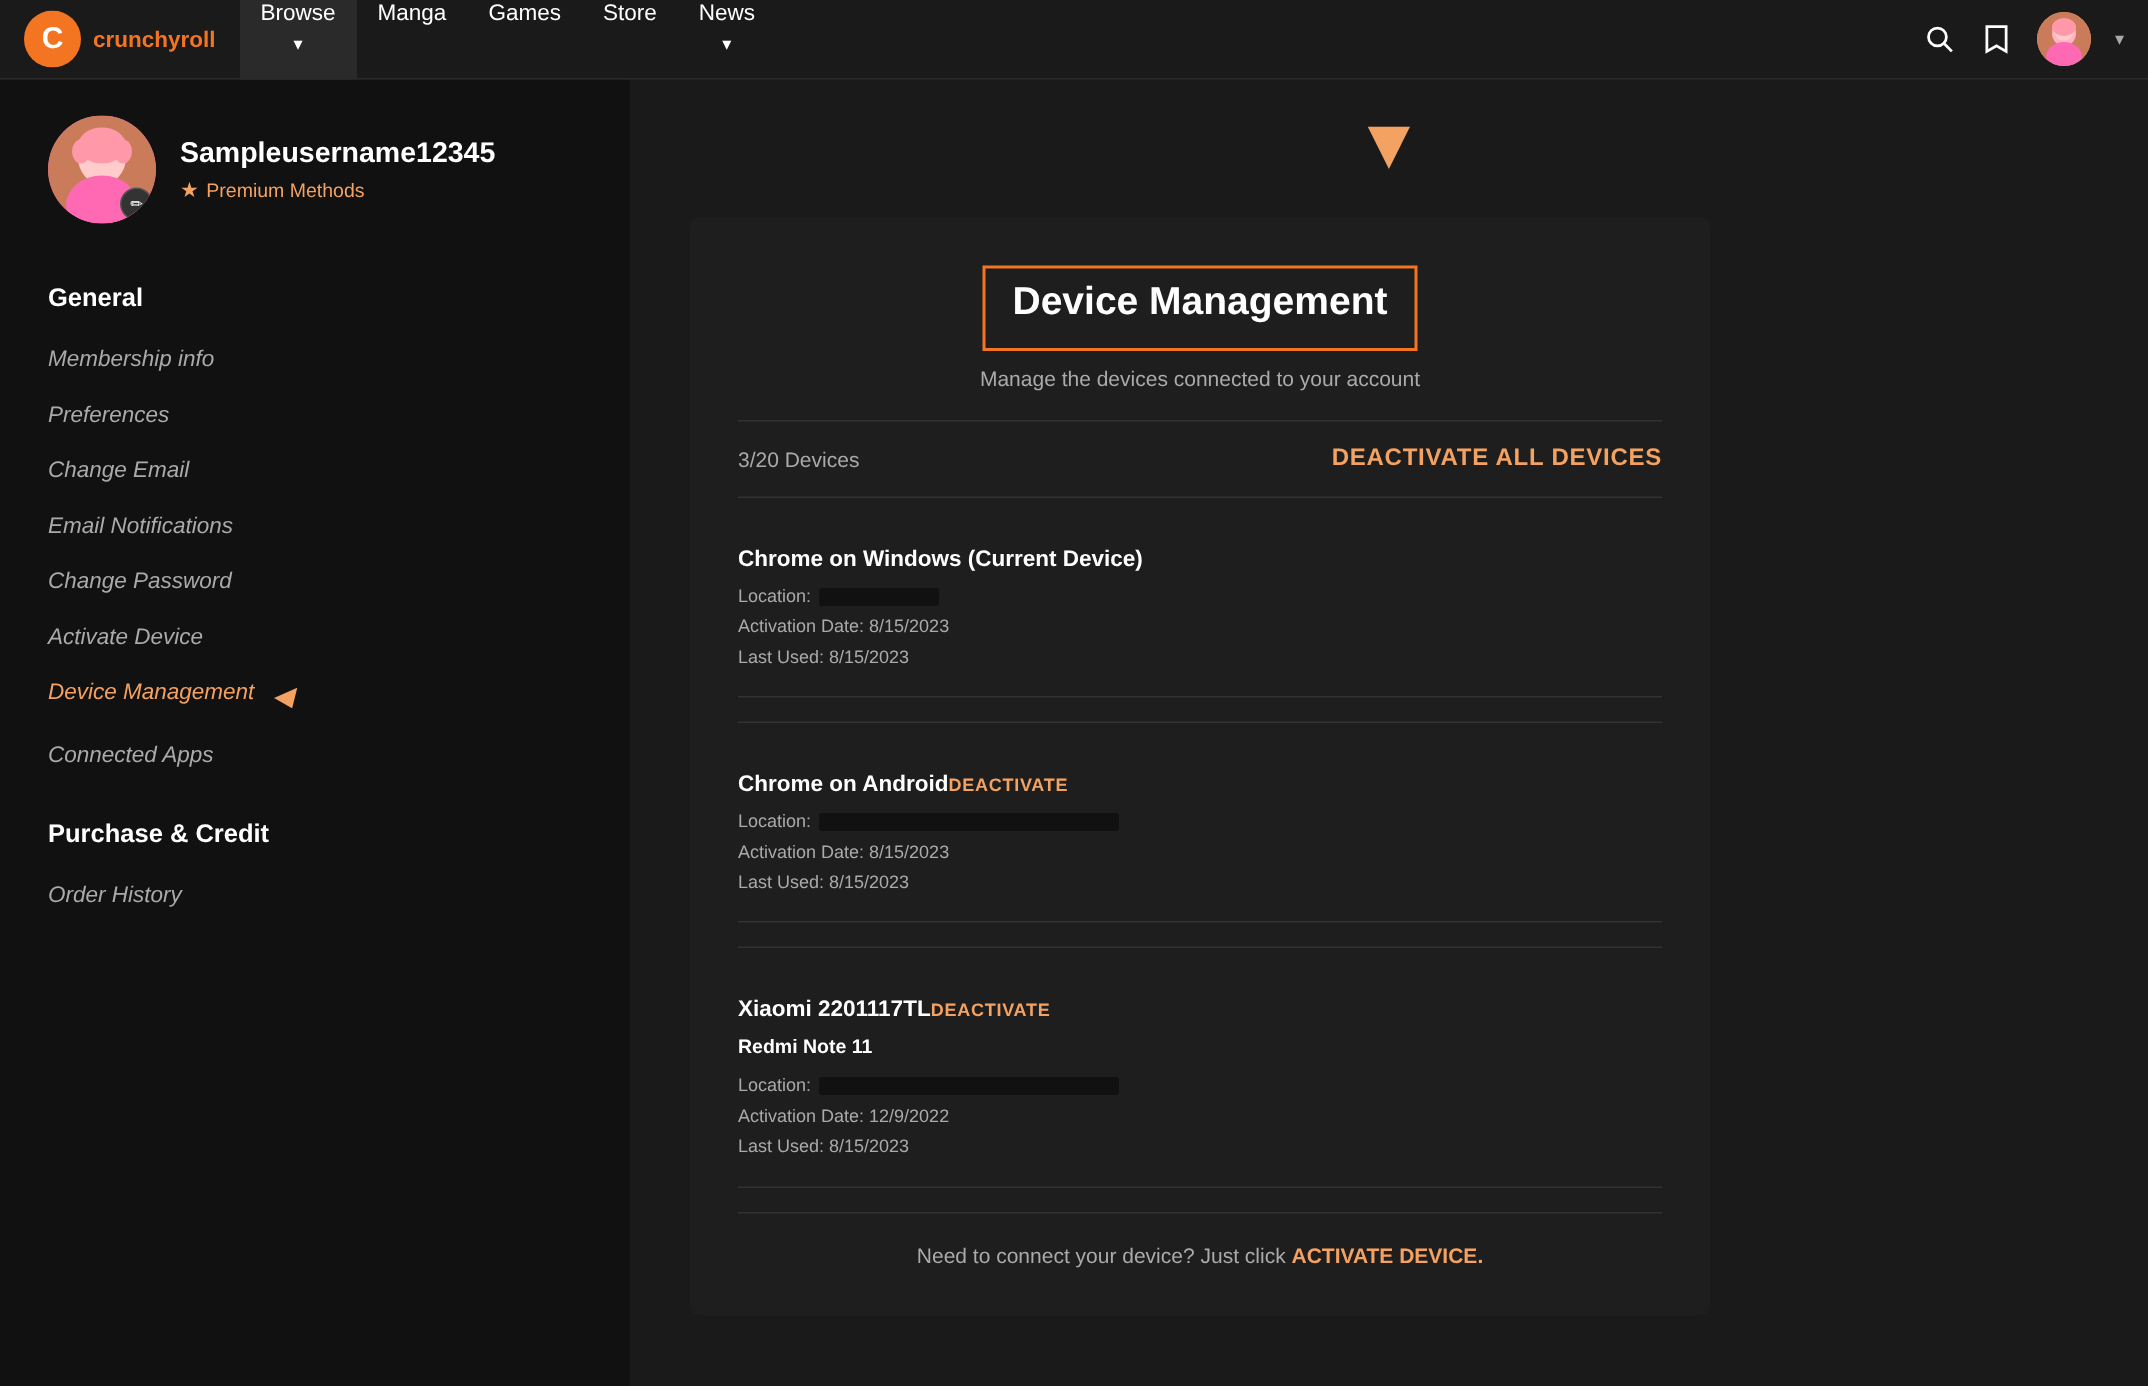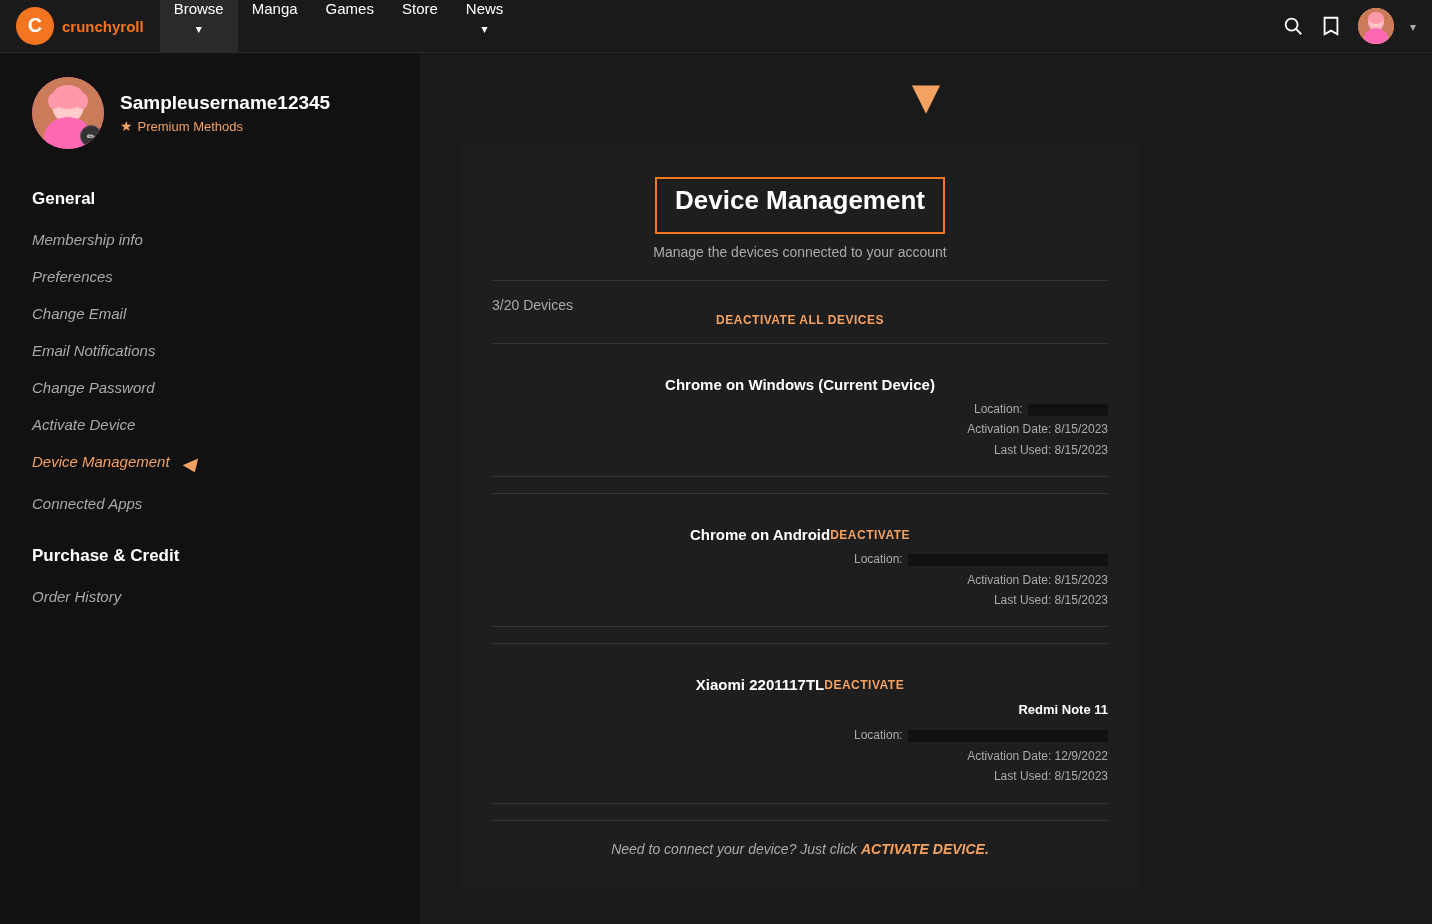--- a/index.html
+++ b/index.html
@@ -216,46 +216,46 @@
       text-align: center;
     }
     .divider {
       border: none;
       border-top: 1px solid #333;
       margin: 16px 0;
     }
     .device-count-row {
       display: flex;
       justify-content: space-between;
+      align-items: center;
       margin-bottom: 12px;
-      flex-direction: column;
     }
     .device-count-text {
       font-size: 14px;
       color: #aaa;
     }
     .deactivate-all-btn {
-      font-size: 12px;
+      font-size: 16px;
       font-weight: bold;
       color: #f4a261;
       cursor: pointer;
       letter-spacing: 0.5px;
       text-transform: uppercase;
       background: none;
       border: none;
     }
 
     .device-item {
       padding: 16px 0;
       border-bottom: 1px solid #333;
     }
     .device-item:last-of-type { border-bottom: none; }
     .device-item-header {
       display: flex;
-      justify-content: center;
+      justify-content: flex-start;
       align-items: center;
       margin-bottom: 6px;
     }
     .device-name {
       font-size: 15px;
       font-weight: bold;
       color: #fff;
     }
     .device-deactivate-btn {
       font-size: 12px;
@@ -264,21 +264,20 @@
       cursor: pointer;
       text-transform: uppercase;
       background: none;
       border: none;
       letter-spacing: 0.5px;
     }
     .device-detail {
       font-size: 12px;
       color: #aaa;
       line-height: 1.7;
-      text-align: right;
     }
     .device-detail-label {
       color: #aaa;
     }
     .location-redacted {
       display: inline-block;
       background: #111;
       color: #111;
       border-radius: 2px;
       min-width: 80px;
@@ -300,21 +299,20 @@
       font-size: 13px;
       font-weight: bold;
       color: #fff;
       margin-bottom: 4px;
     }
     .activate-footer {
       text-align: center;
       margin-top: 20px;
       font-size: 14px;
       color: #aaa;
-      font-style: italic;
     }
     .activate-link {
       color: #f4a261;
       font-weight: bold;
       cursor: pointer;
     }
 
     
     .chevron { font-size: 12px; }
   </style>

